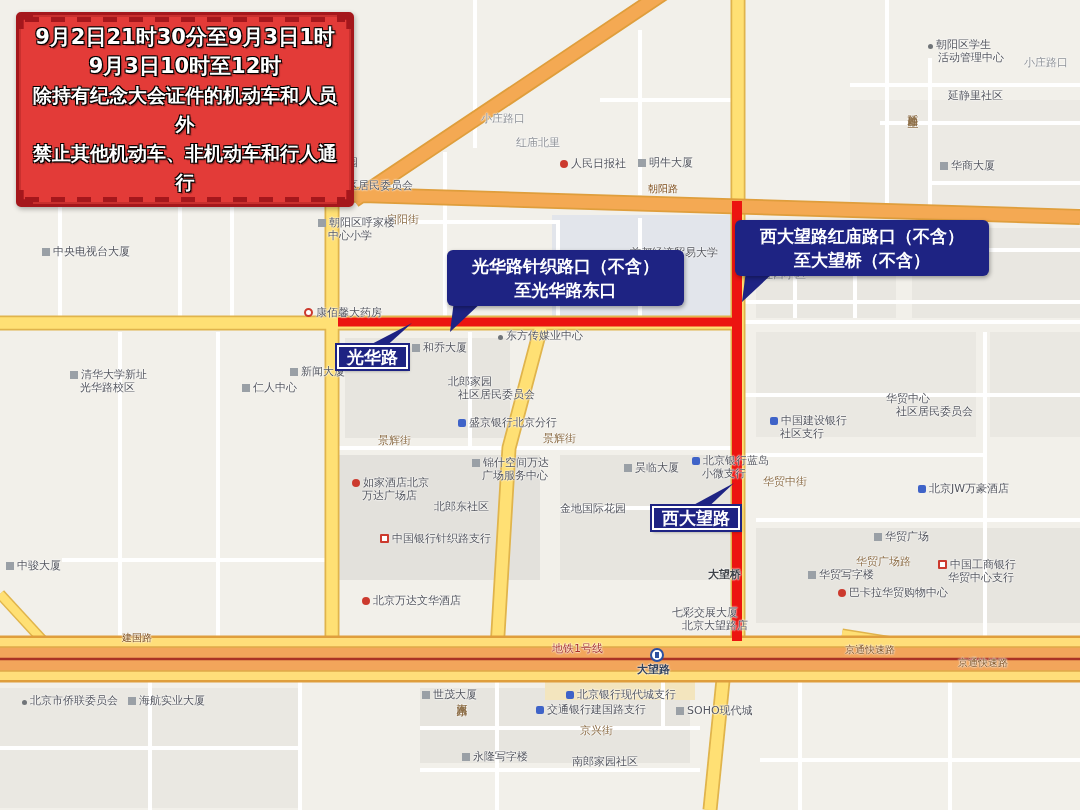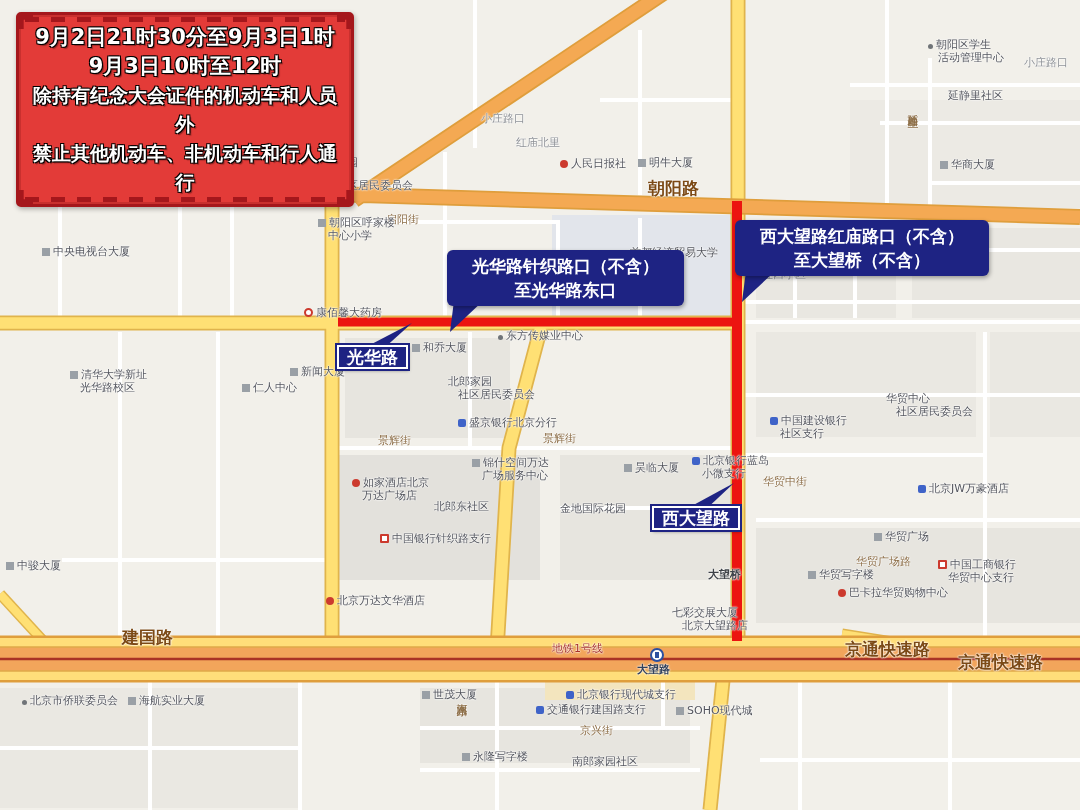--- a/index.html
+++ b/index.html
@@ -5,21 +5,21 @@
   html,body{margin:0;padding:0;background:#d8d6d0;font-family:"DejaVu Sans",sans-serif;}
   .stage{position:relative;width:1080px;height:810px;overflow:hidden;background:#F2F0EA;}
   .stage svg{position:absolute;left:0;top:0;z-index:0;}
 
   
   #labels{position:absolute;left:0;top:0;width:1080px;height:810px;z-index:2;pointer-events:none;}
   .lbl{position:absolute;font-size:11px;line-height:13px;color:#54565E;white-space:nowrap;
        text-shadow:0 0 2px #fff,0 0 2px #fff,0 0 1px #fff;}
   .lbl.poi2{color:#8E9196;}
   .lbl.street{color:#8C6D46;}
-  .lbl.hwy{color:#7C4A16;font-size:17px;font-weight:bold;}
+  .lbl.hwy{color:#7C4A16;font-size:10px;}
   .lbl.metro{color:#A93226;}
   .lbl.dark{color:#3E4248;font-weight:bold;}
   .lbl.v{writing-mode:vertical-rl;letter-spacing:1px;}
   .lbl .ln0{display:inline;}
   .lbl .ln{display:block;margin-left:10px;}
   .ic{display:inline-block;width:8px;height:8px;margin-right:3px;vertical-align:-1px;}
   .ic-g{background:#9AA0A6;}
   .ic-b{background:#3F63C8;border-radius:2px;}
   .ic-r{background:#CC3A2E;border-radius:50%;}
   .ic-rb{background:#fff;border:2px solid #CC3A2E;width:5px;height:5px;border-radius:1px;}
@@ -168,21 +168,21 @@
       <div class="lbl dark" style="left: 708px; top: 568px;"><span class="ln0">大望桥</span></div>
       <div class="lbl poi" style="left: 248px; top: 156px;"><span class="ic ic-g"></span><span class="ln0">朝阳区新世纪幼儿园</span></div>
       <div class="lbl poi" style="left: 306px; top: 179px;"><span class="ic ic-d"></span><span class="ln0">新街社区居民委员会</span></div>
       <div class="lbl poi2" style="left: 258px; top: 186px;"><span class="ln0">新街大院</span></div>
       <div class="lbl poi" style="left: 318px; top: 216px;"><span class="ic ic-g"></span><span class="ln0">朝阳区呼家楼</span><span class="ln">中心小学</span></div>
       <div class="lbl poi" style="left: 560px; top: 157px;"><span class="ic ic-r"></span><span class="ln0">人民日报社</span></div>
       <div class="lbl poi" style="left: 638px; top: 156px;"><span class="ic ic-g"></span><span class="ln0">明牛大厦</span></div>
       <div class="lbl poi" style="left: 928px; top: 38px;"><span class="ic ic-d"></span><span class="ln0">朝阳区学生</span><span class="ln">活动管理中心</span></div>
       <div class="lbl poi2" style="left: 1024px; top: 56px;"><span class="ln0">小庄路口</span></div>
       <div class="lbl poi" style="left: 948px; top: 89px;"><span class="ln0">延静里社区</span></div>
-      <div class="lbl poi" style="left: 940px; top: 159px; font-family: Liberation Mono, monospace;"><span class="ic ic-g"></span><span class="ln0">华商大厦</span></div>
+      <div class="lbl poi" style="left: 940px; top: 159px;"><span class="ic ic-g"></span><span class="ln0">华商大厦</span></div>
       <div class="lbl poi2" style="left: 516px; top: 136px;"><span class="ln0">红庙北里</span></div>
       <div class="lbl poi2" style="left: 434px; top: 112px; margin-left: 47px;"><span class="ln0">小庄路口</span></div>
       <div class="lbl poi" style="left: 630px; top: 246px;"><span class="ln0">首都经济贸易大学</span></div>
       <div class="lbl poi2" style="left: 762px; top: 268px;"><span class="ln0">红西小区</span></div>
       <div class="lbl poi" style="left: 42px; top: 245px;"><span class="ic ic-g"></span><span class="ln0">中央电视台大厦</span></div>
       <div class="lbl poi" style="left: 70px; top: 368px;"><span class="ic ic-g"></span><span class="ln0">清华大学新址</span><span class="ln">光华路校区</span></div>
       <div class="lbl poi" style="left: 304px; top: 306px;"><span class="ic ic-o"></span><span class="ln0">康佰馨大药房</span></div>
       <div class="lbl poi" style="left: 412px; top: 341px;"><span class="ic ic-g"></span><span class="ln0">和乔大厦</span></div>
       <div class="lbl poi" style="left: 290px; top: 365px;"><span class="ic ic-g"></span><span class="ln0">新闻大厦</span></div>
       <div class="lbl poi" style="left: 242px; top: 381px;"><span class="ic ic-g"></span><span class="ln0">仁人中心</span></div>
@@ -197,21 +197,21 @@
       <div class="lbl poi" style="left: 624px; top: 461px;"><span class="ic ic-g"></span><span class="ln0">昊临大厦</span></div>
       <div class="lbl poi" style="left: 692px; top: 454px;"><span class="ic ic-b"></span><span class="ln0">北京银行蓝岛</span><span class="ln">小微支行</span></div>
       <div class="lbl poi" style="left: 770px; top: 414px;"><span class="ic ic-b"></span><span class="ln0">中国建设银行</span><span class="ln">社区支行</span></div>
       <div class="lbl poi" style="left: 886px; top: 392px;"><span class="ln0">华贸中心</span><span class="ln">社区居民委员会</span></div>
       <div class="lbl poi" style="left: 918px; top: 482px;"><span class="ic ic-b"></span><span class="ln0">北京JW万豪酒店</span></div>
       <div class="lbl poi" style="left: 874px; top: 530px;"><span class="ic ic-g"></span><span class="ln0">华贸广场</span></div>
       <div class="lbl poi" style="left: 938px; top: 558px;"><span class="ic ic-rb"></span><span class="ln0">中国工商银行</span><span class="ln">华贸中心支行</span></div>
       <div class="lbl poi" style="left: 808px; top: 568px;"><span class="ic ic-g"></span><span class="ln0">华贸写字楼</span></div>
       <div class="lbl poi" style="left: 838px; top: 586px;"><span class="ic ic-r"></span><span class="ln0">巴卡拉华贸购物中心</span></div>
       <div class="lbl poi" style="left: 672px; top: 606px;"><span class="ln0">七彩交展大厦</span><span class="ln">北京大望路店</span></div>
-      <div class="lbl poi" style="left: 326px; top: 594px;"><span class="ic ic-r"></span><span class="ln0">北京万达文华酒店</span></div>
+      <div class="lbl poi" style="left: 346px; top: 594px; padding-left: 16px;"><span class="ic ic-r"></span><span class="ln0">北京万达文华酒店</span></div>
       <div class="lbl poi" style="left: 6px; top: 559px;"><span class="ic ic-g"></span><span class="ln0">中骏大厦</span></div>
       <div class="lbl poi" style="left: 22px; top: 694px;"><span class="ic ic-d"></span><span class="ln0">北京市侨联委员会</span></div>
       <div class="lbl poi" style="left: 128px; top: 694px;"><span class="ic ic-g"></span><span class="ln0">海航实业大厦</span></div>
       <div class="lbl poi" style="left: 422px; top: 688px;"><span class="ic ic-g"></span><span class="ln0">世茂大厦</span></div>
       <div class="lbl poi" style="left: 566px; top: 688px;"><span class="ic ic-b"></span><span class="ln0">北京银行现代城支行</span></div>
       <div class="lbl poi" style="left: 536px; top: 703px;"><span class="ic ic-b"></span><span class="ln0">交通银行建国路支行</span></div>
       <div class="lbl poi" style="left: 676px; top: 704px;"><span class="ic ic-g"></span><span class="ln0">SOHO现代城</span></div>
       <div class="lbl poi" style="left: 462px; top: 750px;"><span class="ic ic-g"></span><span class="ln0">永隆写字楼</span></div>
       <div class="lbl poi" style="left: 572px; top: 755px;"><span class="ln0">南郎家园社区</span></div>
     </div>

